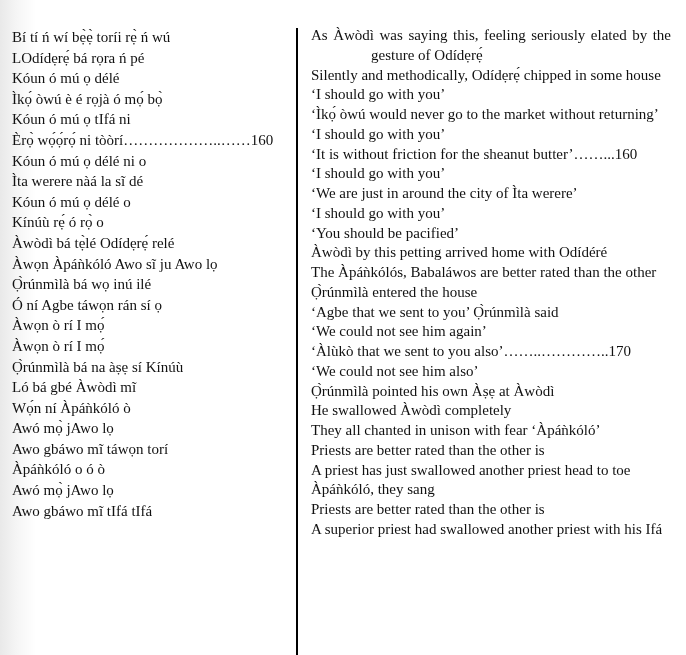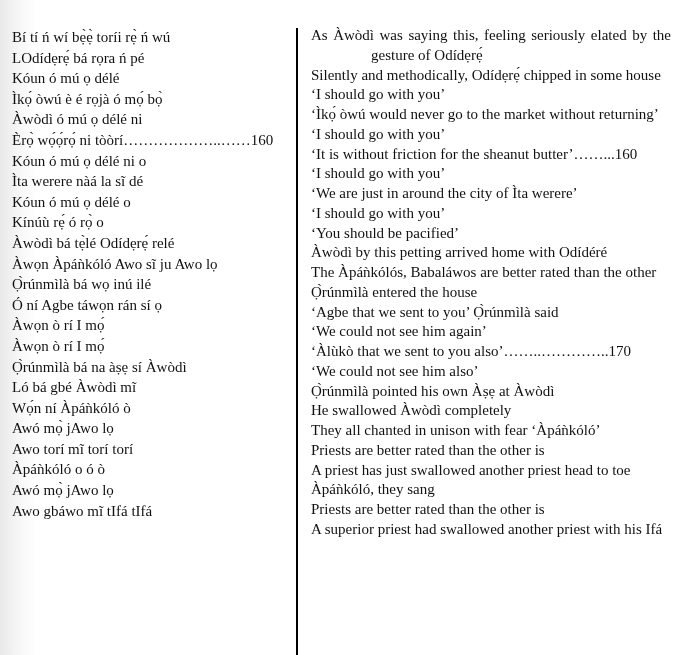--- a/index.html
+++ b/index.html
@@ -62,37 +62,37 @@
 </head>
 <body>
 
 <div class="page">
 
   <div class="col-left">
     <span class="line">Bí tí ń wí bẹ̀ẹ̀ toríi rẹ̀ ń wú</span>
     <span class="line">LOdídẹrẹ́ bá rọra ń pé</span>
     <span class="line">Kóun ó mú ọ délé</span>
     <span class="line">Ìkọ́ òwú è é rọjà ó mọ́ bọ̀</span>
-    <span class="line">Àwòdì ó mú ọ délé ni</span>
+    <span class="line">Kóun ó mú ọ tIfá ni</span>
     <span class="line">Èrọ̀ wọ́ọ́rọ́ ni tòòrí………………..……160</span>
     <span class="line">Kóun ó mú ọ délé ni o</span>
     <span class="line">Ìta werere nàá la sĩ dé</span>
     <span class="line">Kóun ó mú ọ délé o</span>
     <span class="line">Kínúù rẹ́ ó rọ̀ o</span>
     <span class="line">Àwòdì bá tẹ̀lé Odídẹrẹ́ relé</span>
     <span class="line">Àwọn Àpáǹkóló Awo sĩ ju Awo lọ</span>
     <span class="line">Ọ̀rúnmìlà bá wọ inú ilé</span>
     <span class="line">Ó ní Agbe táwọn rán sí ọ</span>
     <span class="line">Àwọn ò rí I mọ́</span>
     <span class="line">Àwọn ò rí I mọ́</span>
-    <span class="line">Ọ̀rúnmìlà bá na àṣẹ sí Àwòdì</span>
+    <span class="line">Ọ̀rúnmìlà bá na àṣẹ sí Kínúù</span>
     <span class="line">Ló bá gbé Àwòdì mĩ</span>
     <span class="line">Wọ́n ní Àpáǹkóló ò</span>
     <span class="line">Awó mọ̀ jAwo lọ</span>
-    <span class="line">Awo torí mĩ torí torí</span>
+    <span class="line">Awo gbáwo mĩ táwọn torí</span>
     <span class="line">Àpáǹkóló o ó ò</span>
     <span class="line">Awó mọ̀ jAwo lọ</span>
     <span class="line">Awo gbáwo mĩ tIfá tIfá</span>
   </div>
 
   <div class="divider"></div>
 
   <div class="col-right">
     <span class="para">As Àwòdì was saying this, feeling seriously elated by the gesture of Odídẹrẹ́</span>
     <span class="para">Silently and methodically, Odídẹrẹ́  chipped in some house</span>

